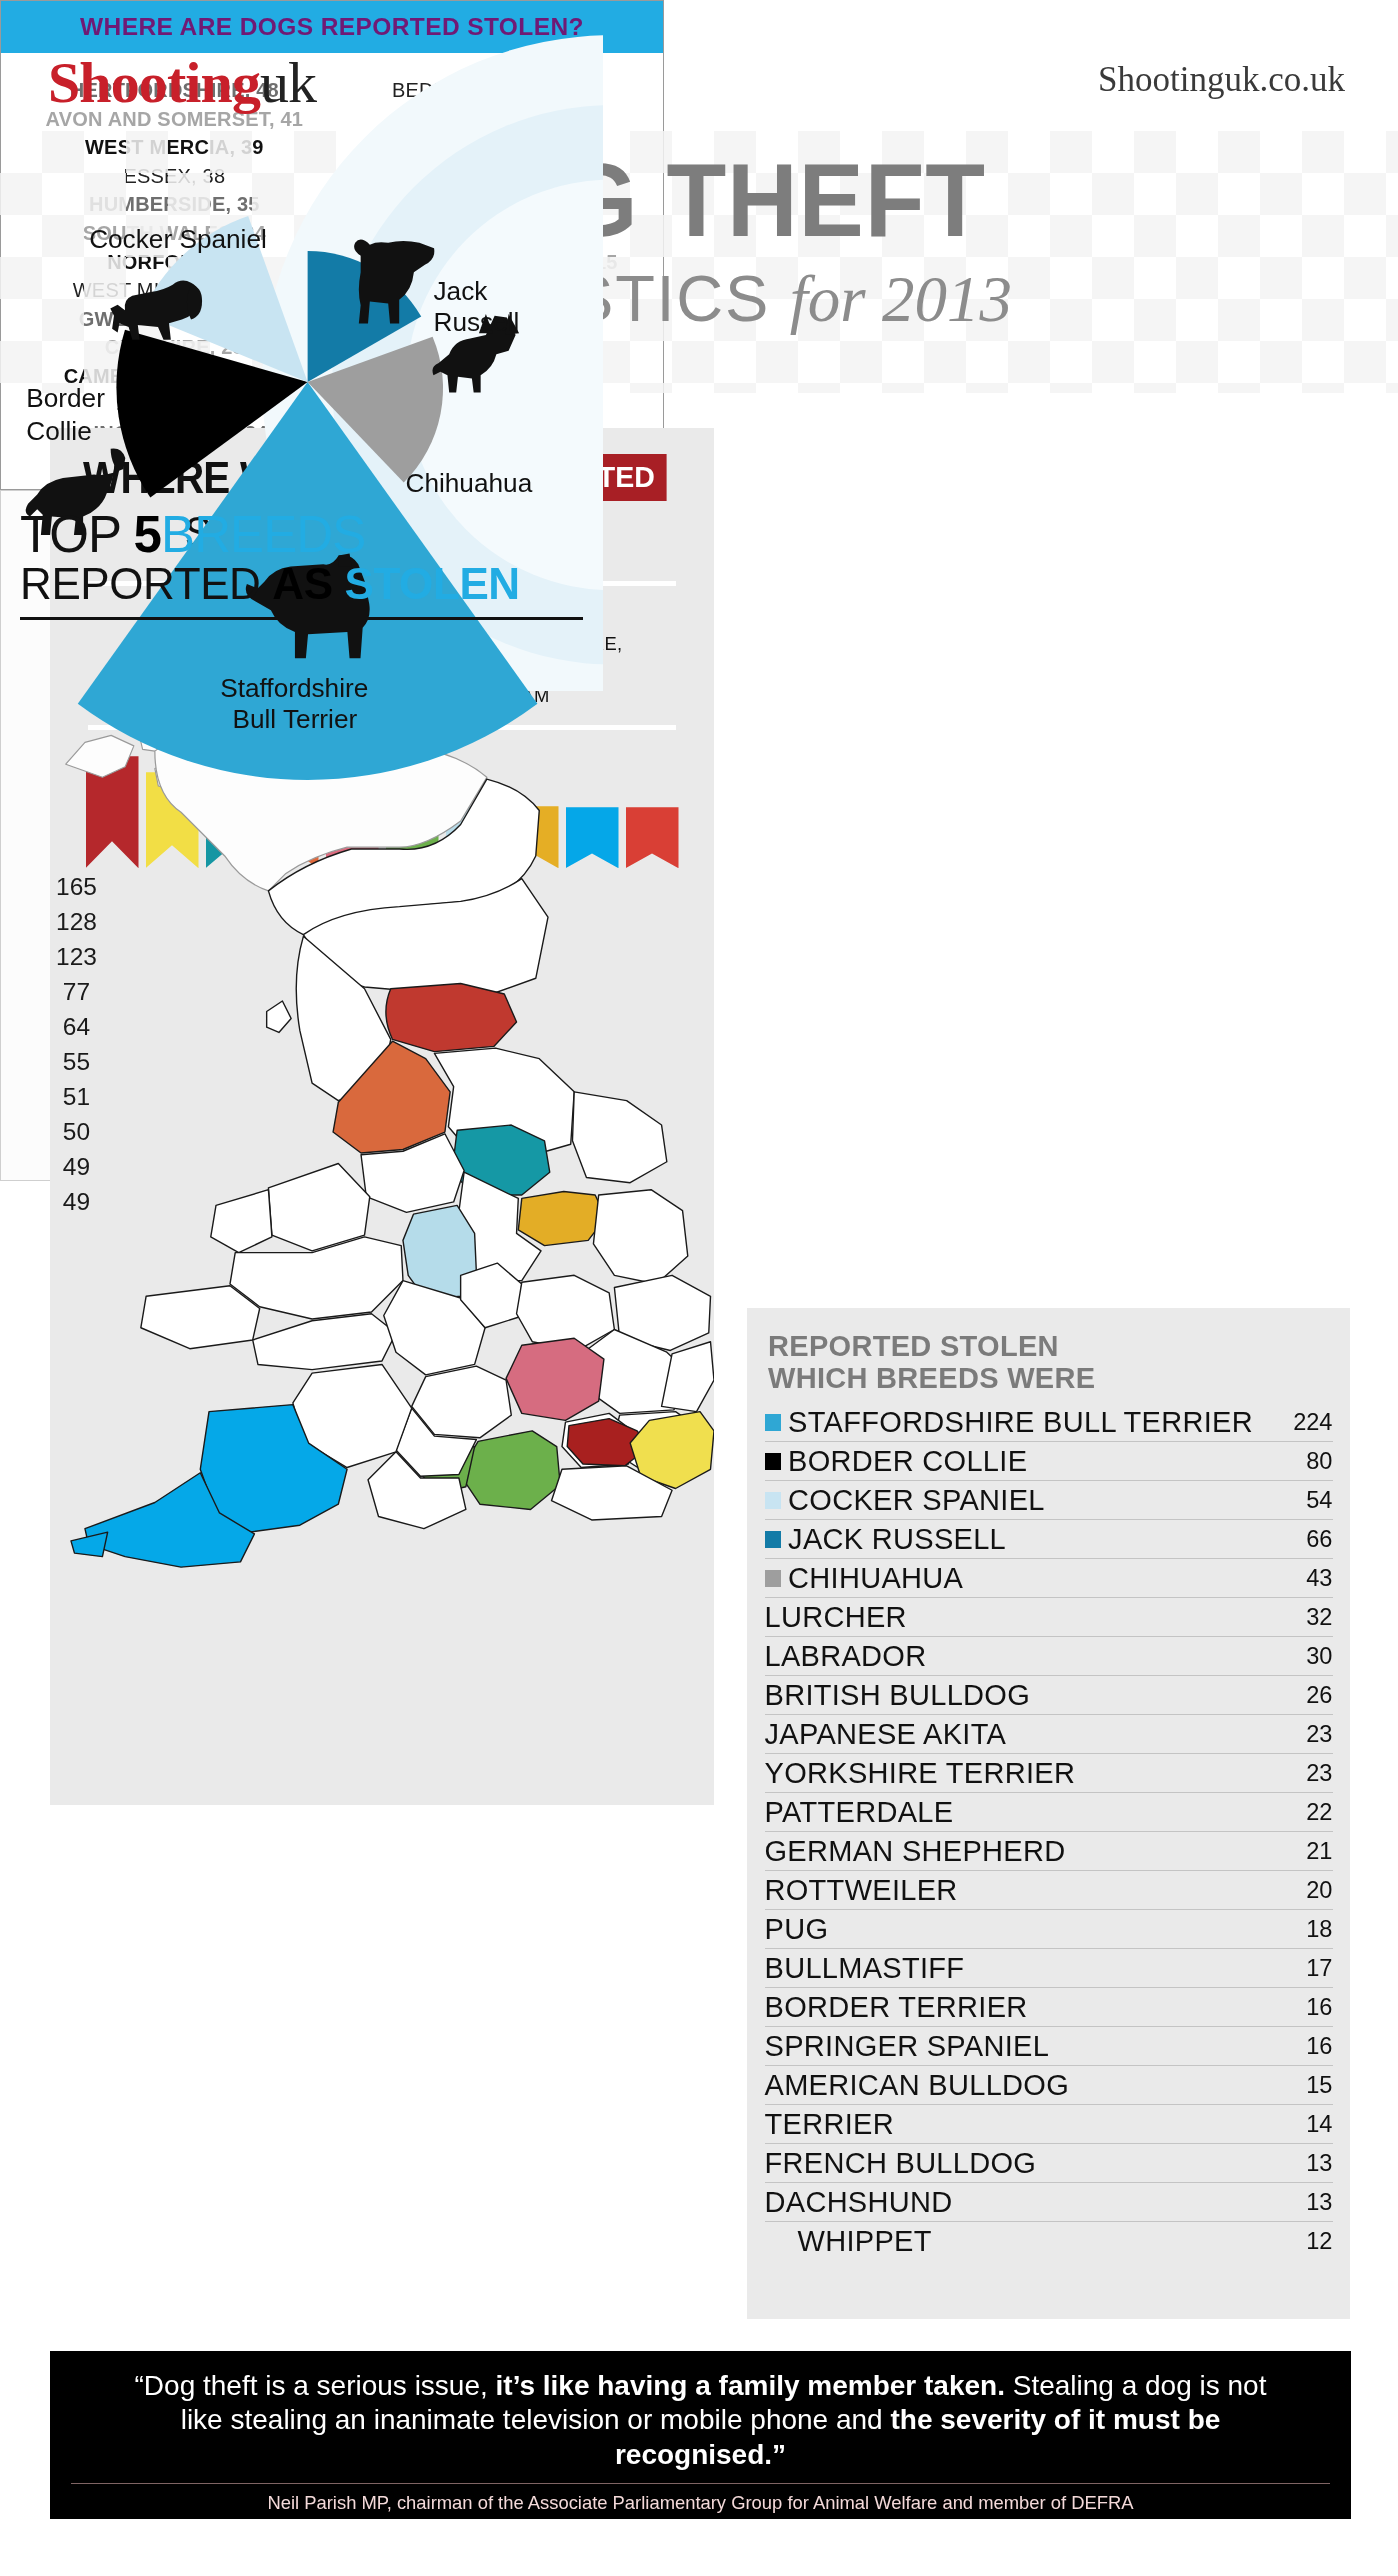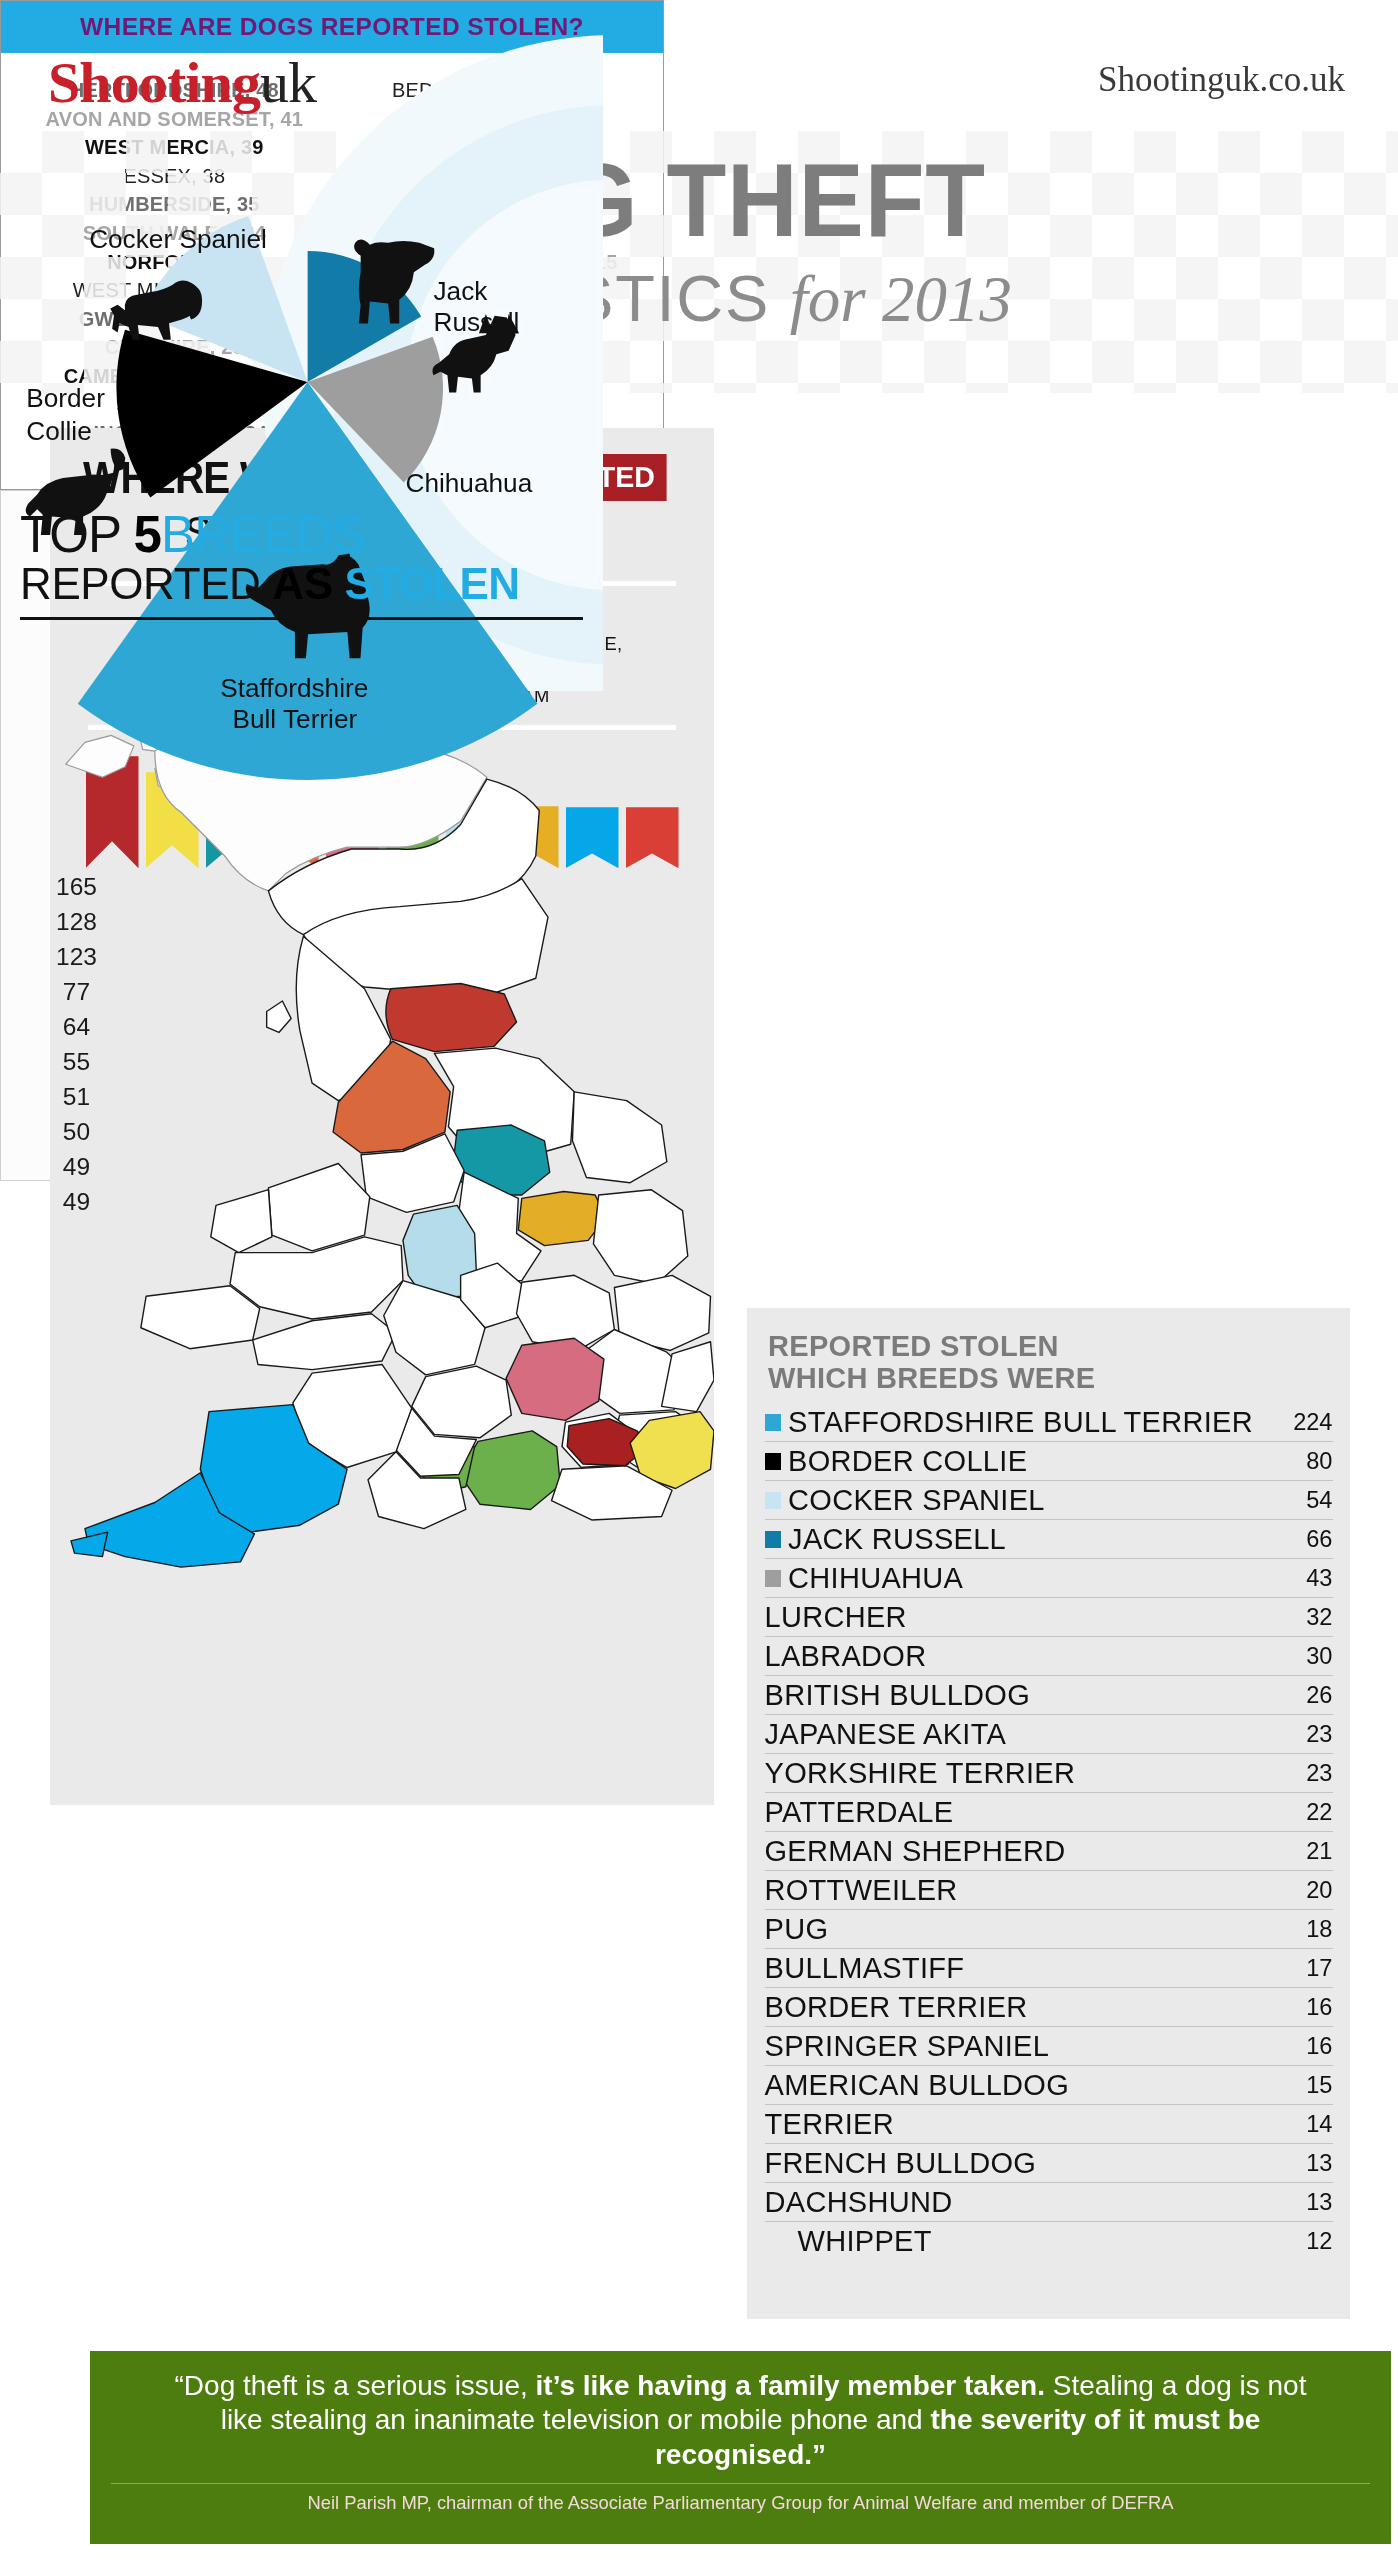--- a/index.html
+++ b/index.html
@@ -128,21 +128,21 @@
   .bp-list { margin:8.7px 17.5px 0 17.5px; }
   .bp-row { display:flex; align-items:center; height:39px; border-bottom:0.9px solid #c4c4c4; }
   .bp-row:last-child { border-bottom:none;gap:33px; }
   .bp-sw { width:16.6px; height:16.6px; margin-right:7px; flex:0 0 16.6px; }
   .bp-sw.none { background:transparent; width:0; margin-right:0; flex:0 0 0; }
   .bp-name { flex:1; font-size:29px; color:#111; letter-spacing:0.3px;
       font-family:Liberation Sans, sans-serif; }
   .bp-val { font-size:23.6px; color:#111; font-family:"Liberation Sans Narrow","Liberation Sans", sans-serif; }
 
   
-  #quote { position:absolute; left:50px; top:2351px; width:1301px; height:193px; background:#4d7c0f;margin-left:40px; }
+  #quote { position:absolute; left:50px; top:2351px; width:1301px; height:168px; background:#000000; }
   .q-text { padding:17.5px 61px 0 61px; text-align:center; color:#fff;
       font-size:28px; line-height:1.24; font-weight:300;
       font-family:"Liberation Sans Narrow","Liberation Sans", sans-serif; }
   .q-text b { font-weight:700; }
   .q-rule { height:0.9px; background:#e8b6b7; margin:10.5px 21px 0 21px; opacity:.55;}
   .q-cred { padding-top:7.9px; text-align:center; color:#f4dada; font-size:18.4px; font-weight:300;
       font-family:"Liberation Sans Narrow","Liberation Sans", sans-serif; }
 </style>
 </head>
 <body>

